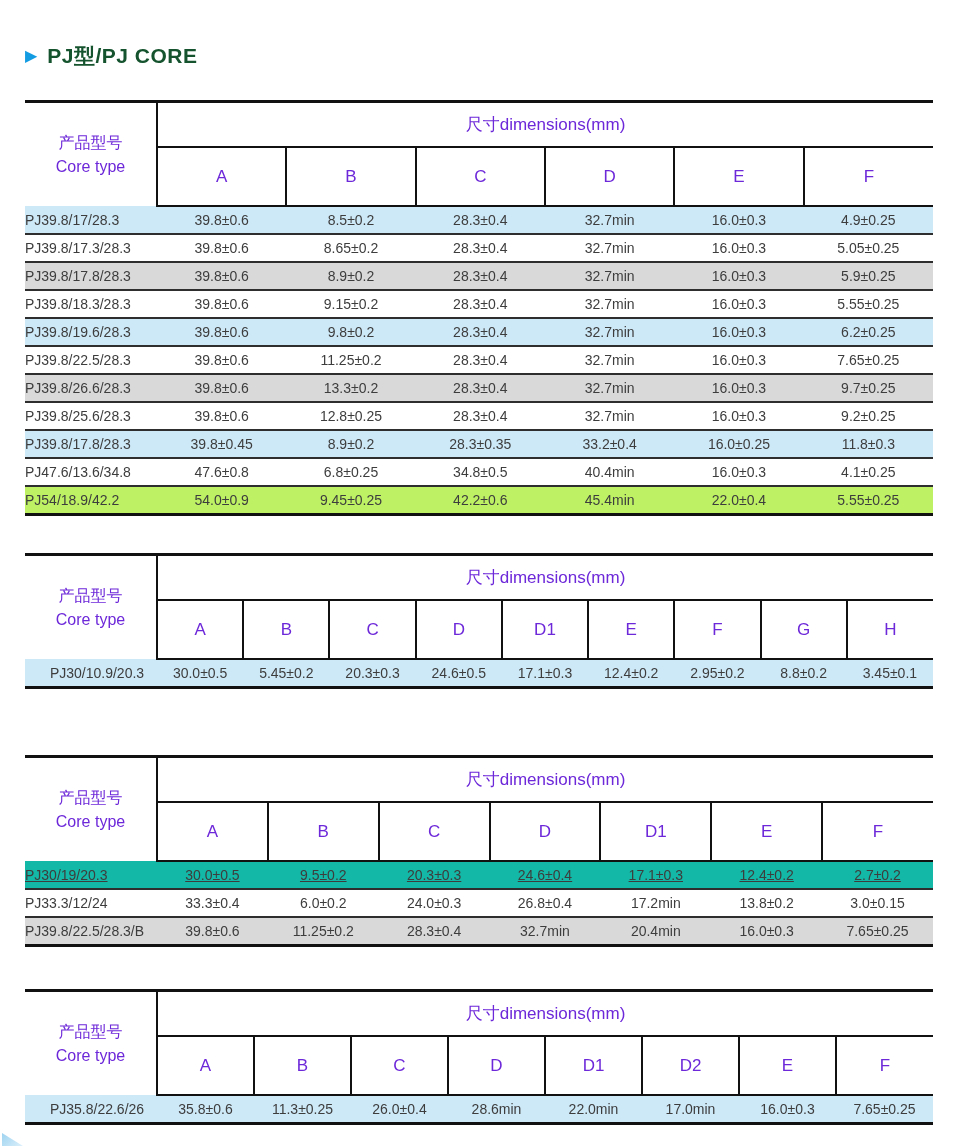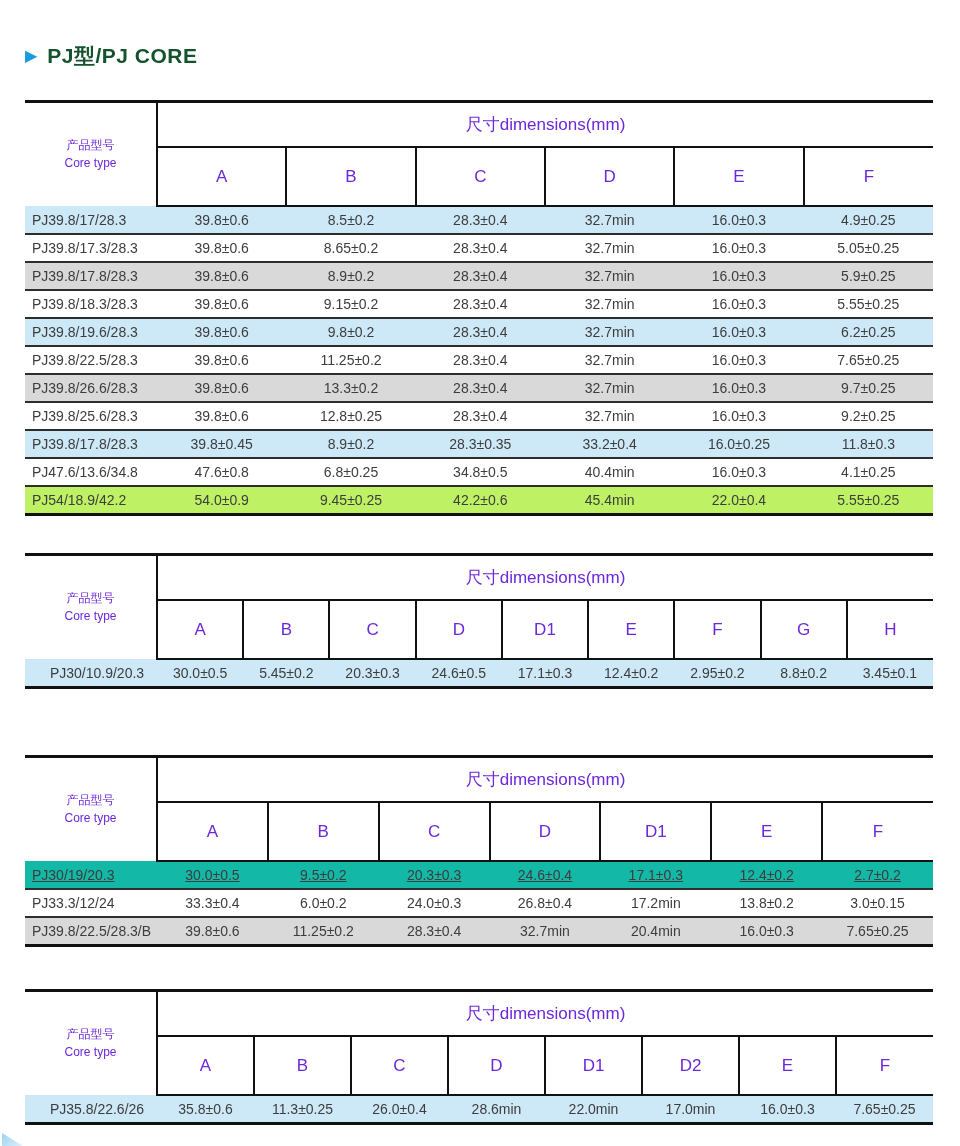--- a/index.html
+++ b/index.html
@@ -42,21 +42,21 @@
   }
   .t1 { margin-top: 30px; }
   .t2 { margin-top: 37px; }
   .t3 { margin-top: 66px; }
   .t4 { margin-top: 42px; }
   table.dim-table th {
     font-weight: normal;
     color: #6d28d9;
   }
   th.corner {
-    font-size: 12px;
+    font-size: 16px;
     line-height: 1.45;
     border-right: 2px solid #111111;
     text-align: center;
     vertical-align: middle;
   }
   th.dimhdr {
     font-size: 17px;
     height: 41px;
     border-bottom: 2px solid #111111;
     text-align: center;
@@ -77,21 +77,20 @@
     vertical-align: middle;
     padding: 0;
     white-space: nowrap;
     overflow: hidden;
   }
   tbody tr + tr {
     border-top: 2px solid #2e2e2e;
   }
   td.model {
     text-align: left;
-    padding-left: 7px;
   }
   table.center-model td.model {
     text-align: center;
     padding-left: 12px;
   }
   .corner-tri {
     position: absolute;
     left: 2px;
     bottom: 0;
     width: 21px;

